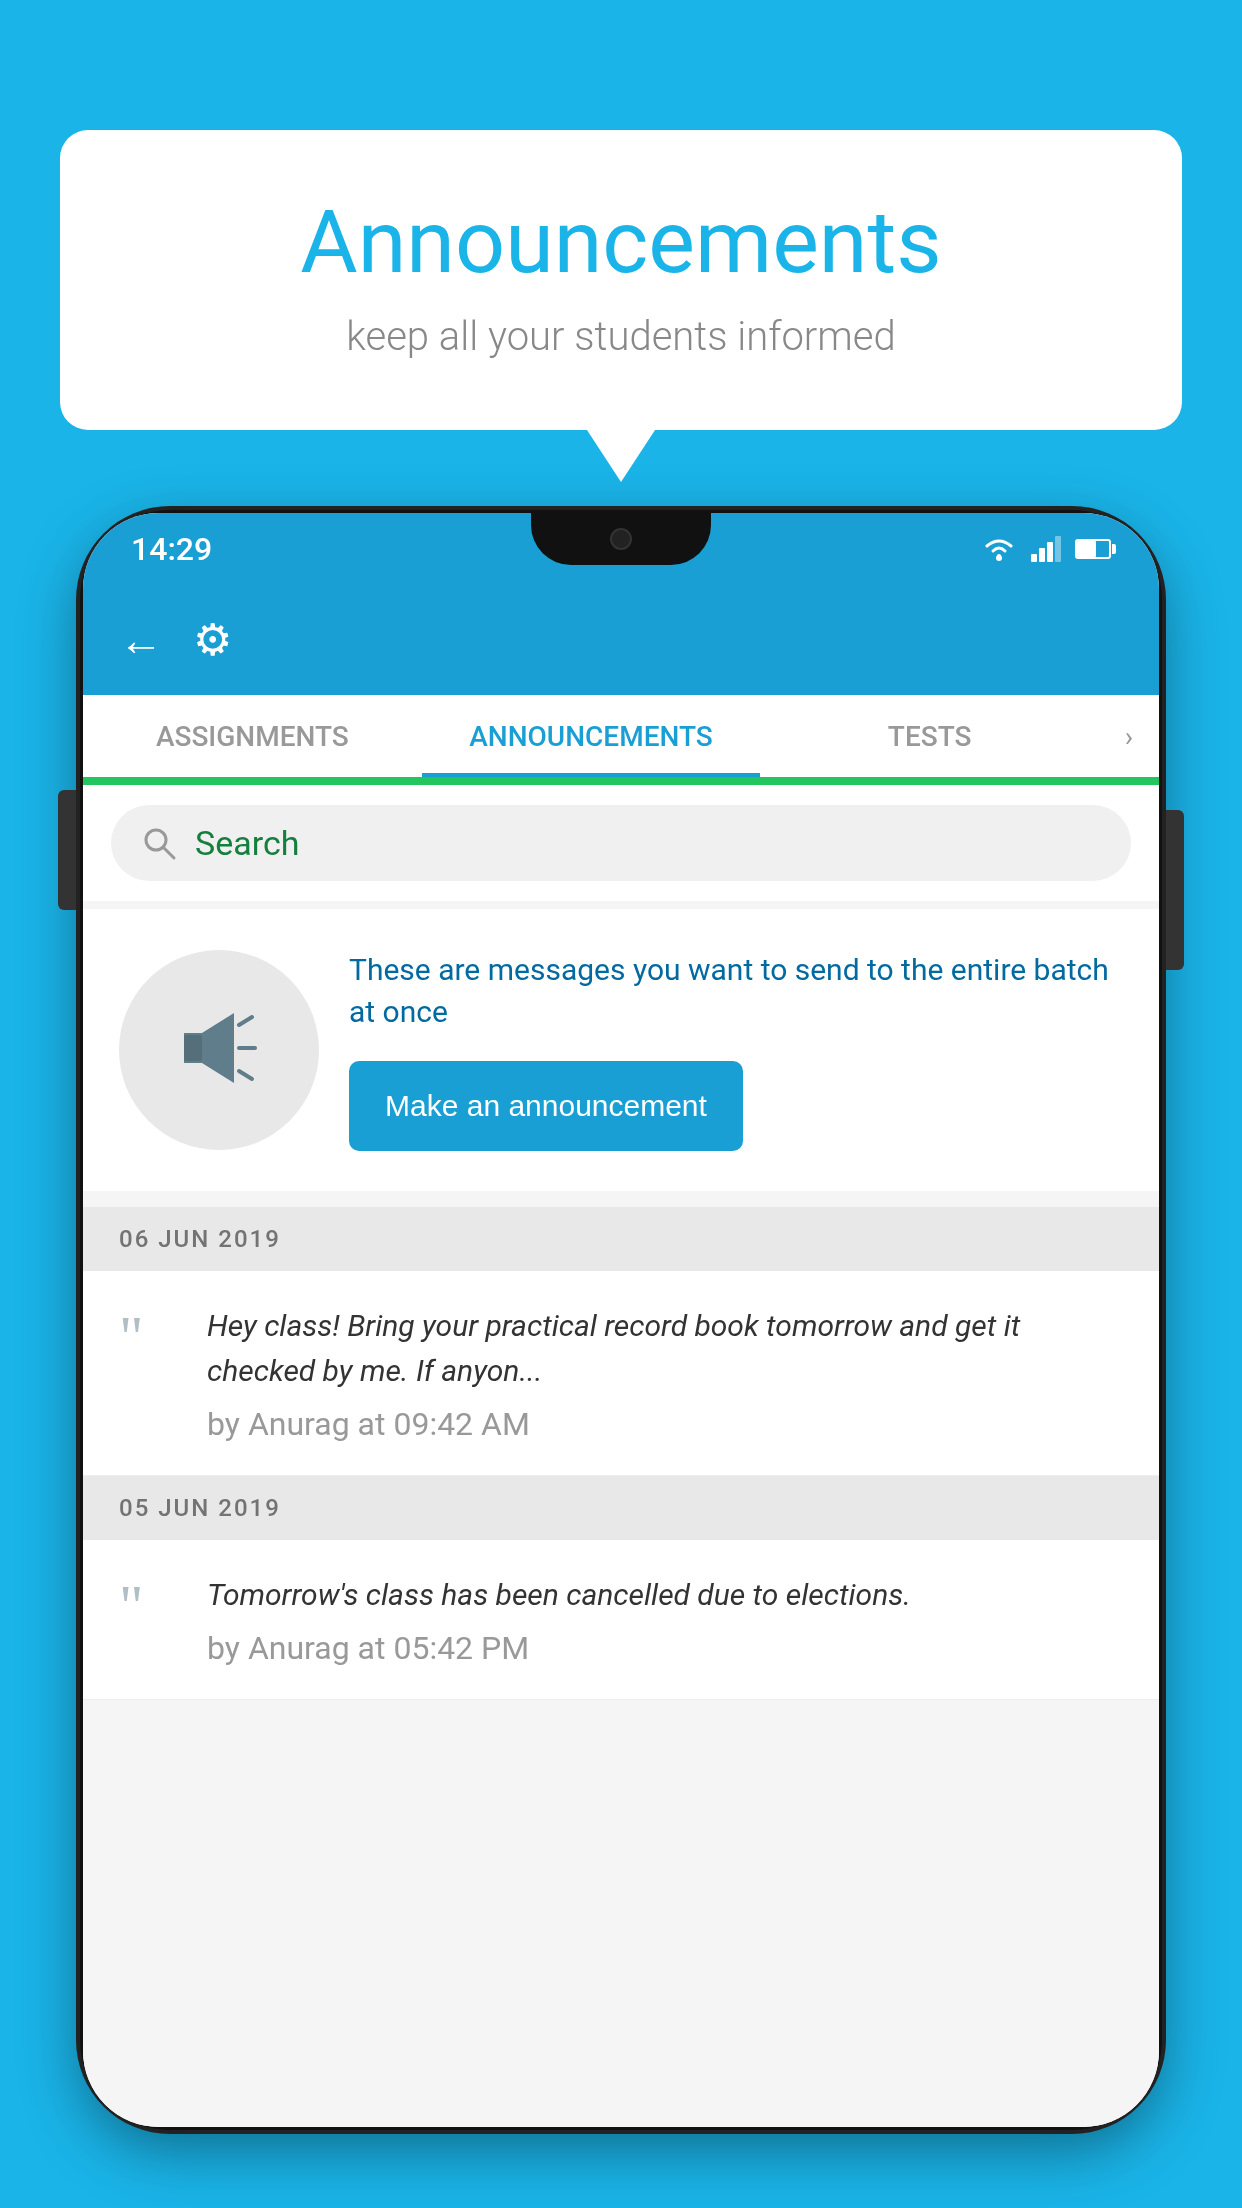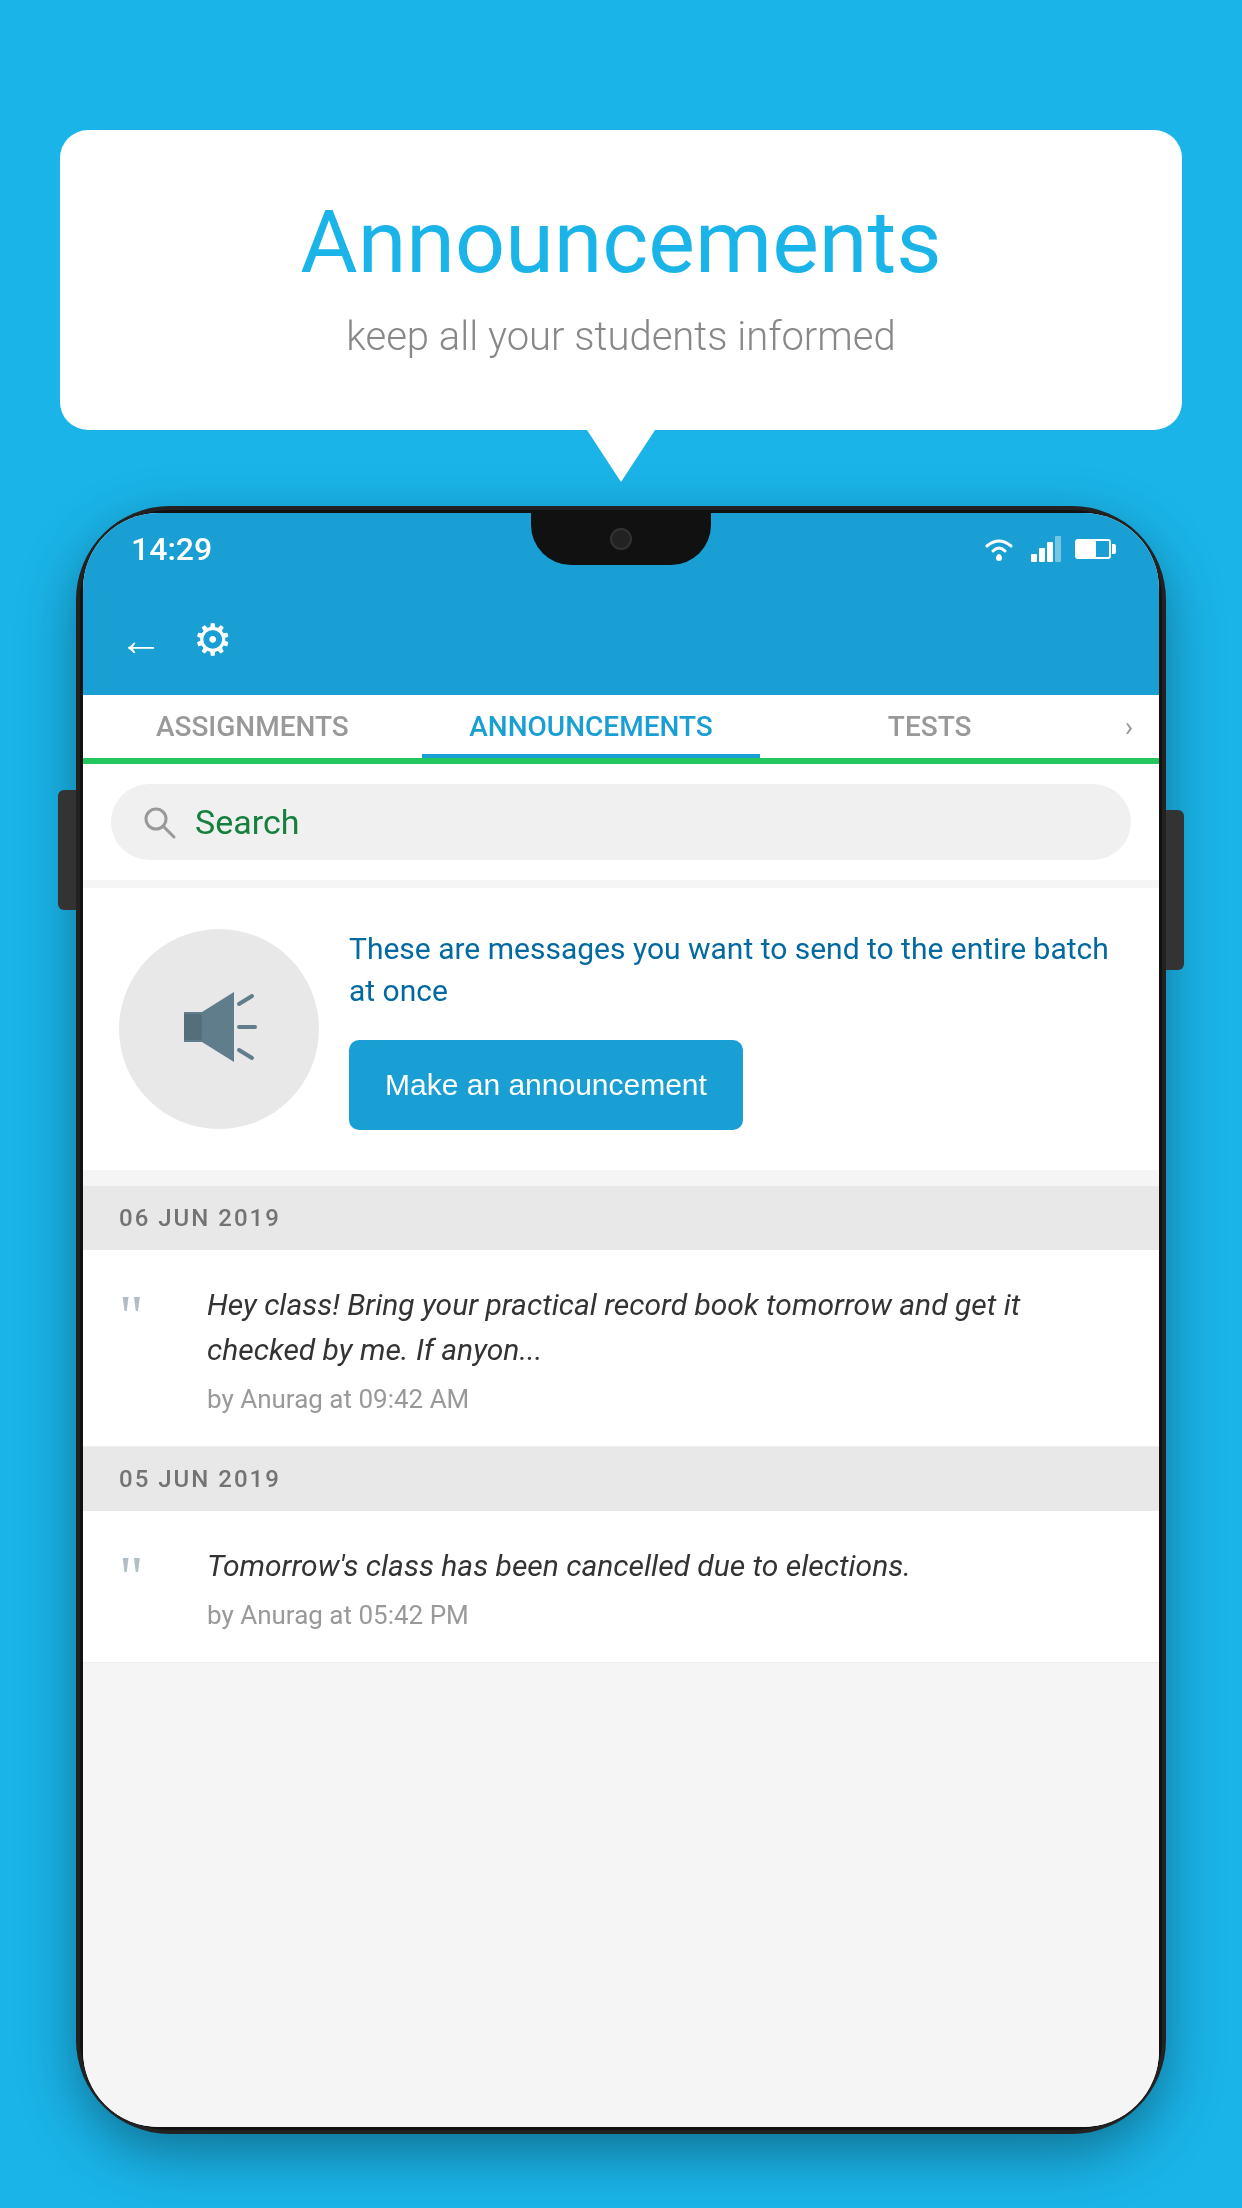--- a/index.html
+++ b/index.html
@@ -222,23 +222,23 @@
     .settings-icon {
       color: white;
       font-size: 44px;
       cursor: pointer;
     }
 
     
     .tabs-bar {
       background: white;
       display: flex;
-      border-bottom: 6px solid #22c55e;
+      border-bottom: 8px solid #22c55e;
       flex-shrink: 0;
-      height: 69px;
+      height: 90px;
     }
 
     .tab-item {
       flex: 1;
       display: flex;
       align-items: center;
       justify-content: center;
       font-size: 28px;
       font-weight: 500;
       color: #999;
@@ -376,21 +376,21 @@
 
     .announcement-text {
       font-size: 30px;
       color: #333;
       font-style: italic;
       line-height: 1.5;
       margin-bottom: 12px;
     }
 
     .announcement-meta {
-      font-size: 26px;
+      font-size: 32px;
       color: #999;
     }
   </style>
 </head>
 <body>
 
 <div class="speech-bubble-container">
   <div class="speech-bubble">
     <div class="bubble-title">Announcements</div>
     <div class="bubble-subtitle">keep all your students informed</div>

